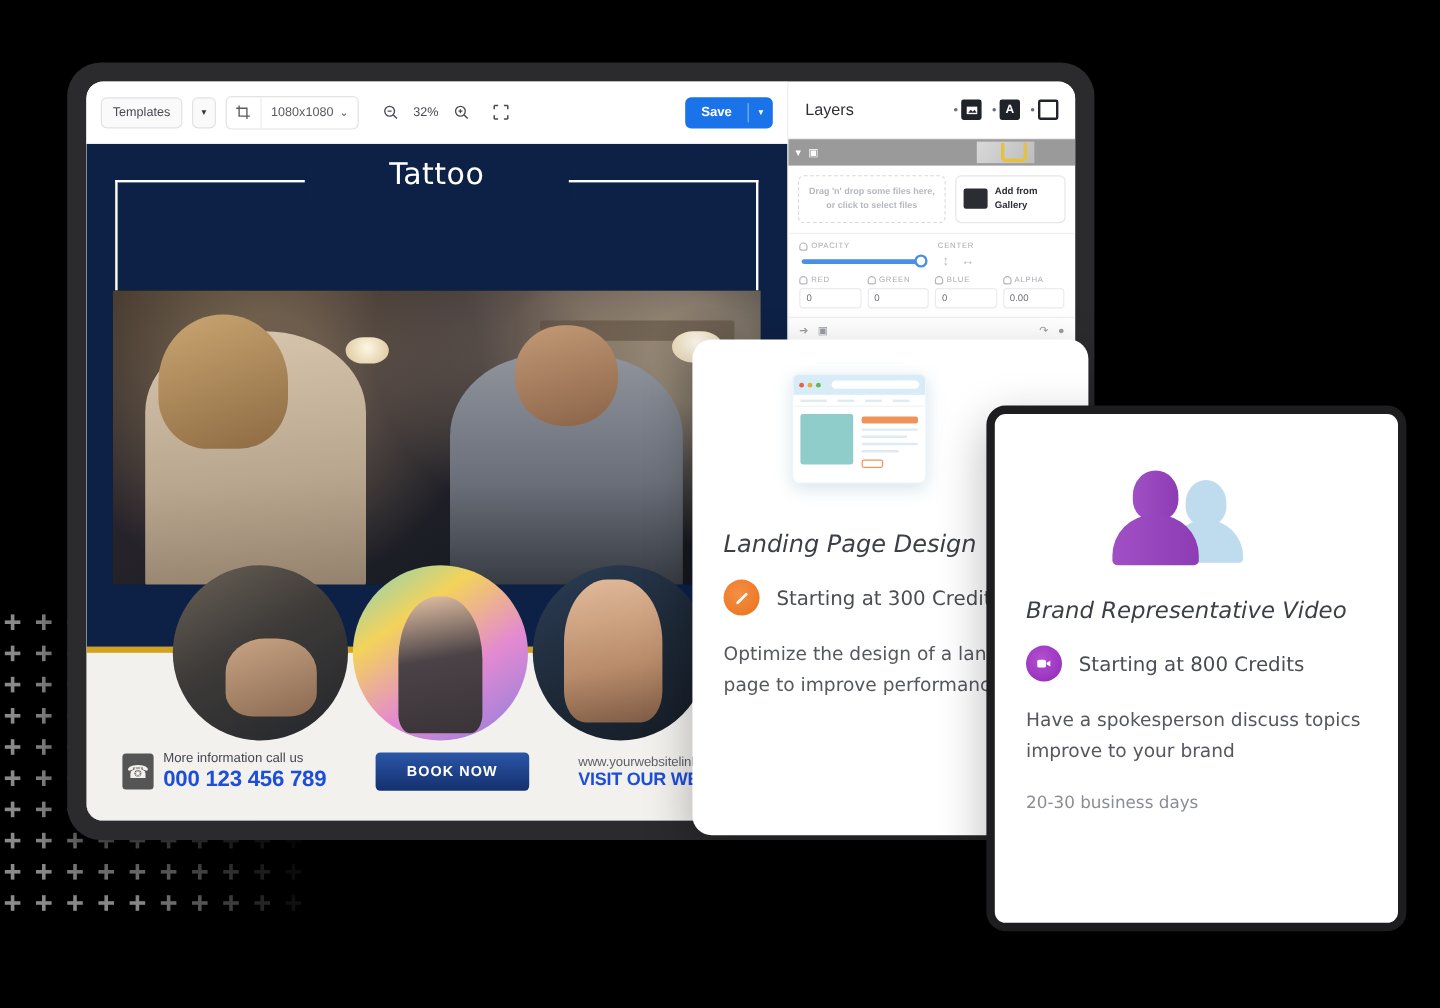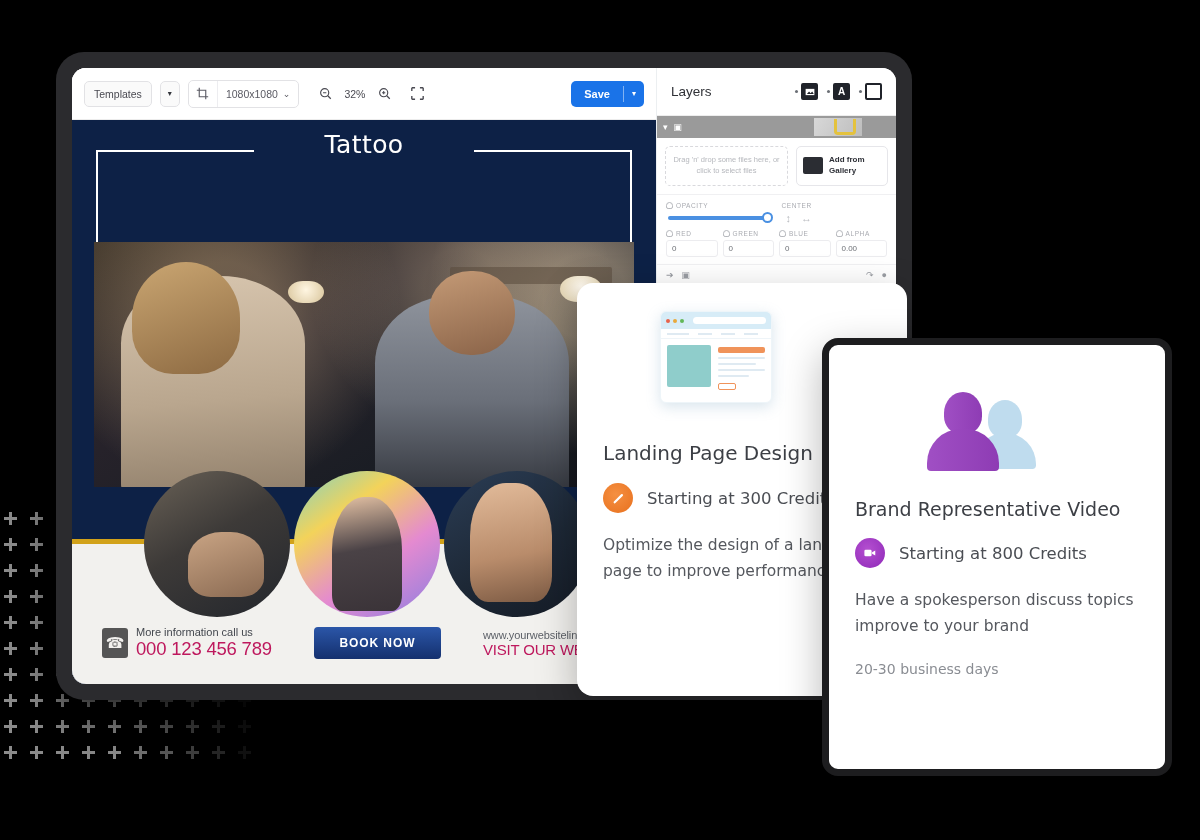--- a/index.html
+++ b/index.html
@@ -96,21 +96,21 @@
   .c3::after { content:""; position:absolute; left:18%; top:8%; width:56%; height:82%;
       background:linear-gradient(170deg,#e2bb9a 0%,#b98c6b 60%,#7d5b44 100%);
       border-radius:44% 44% 22% 22%; }
 
   .footer-row { position:absolute; left:0; right:0; bottom:24px; display:flex;
                 align-items:center; padding:0 30px; }
   .fi { display:flex; align-items:center; gap:8px; }
   .phone-ico { width:26px; height:30px; background:#555; border-radius:3px; position:relative;
                display:flex; align-items:center; justify-content:center; color:#f2f1ee; font-size:15px; }
   .f-sm { font-size:11px; color:#43474e; }
-  .f-lg { font-size:18.5px; font-weight:400; color:#be185d; letter-spacing:-.2px; }
+  .f-lg { font-size:18.5px; font-weight:700; color:#1d4ed8; letter-spacing:-.2px; }
   .book-btn { margin:0 auto; background:linear-gradient(180deg,#2b56a8,#14306e); color:#fff;
               font-size:12px; font-weight:700; letter-spacing:.9px; padding:9px 26px; border-radius:4px; }
   .fi-r { text-align:left; }
   .fi-r .f-sm { color:#5d6168; letter-spacing:-.1px; }
   .fi-r .f-lg { font-size:15px; }
 
   
   .layers-col { width:240px; height:100%; background:#fff; border-left:1px solid #eceff1;
                 display:flex; flex-direction:column; }
   .layers-head { height:48px; display:flex; align-items:center; padding:0 14px; gap:0;
@@ -123,21 +123,21 @@
         font-weight:700; color:#fff; background:#20232a; }
   .sq.hollow { background:#fff; color:#20232a; }
   .layer-row { height:22px; background:#9a9a9a; display:flex; align-items:center;
                padding:0 6px; gap:6px; color:#fff; font-size:9px; position:relative; }
   .layer-row .thumb { position:absolute; right:34px; top:2px; width:48px; height:18px;
                       background:linear-gradient(120deg,#d8d8d8,#bdbdbd); }
   .layer-row .thumb-y { position:absolute; right:40px; top:3px; width:22px; height:16px;
                         border:3px solid #e4c23d; border-top:none; border-radius:0 0 4px 4px; }
   .upload-zone { display:flex; padding:8px; gap:8px; }
   .drop { flex:1; border:1px dashed #d9d9dd; border-radius:5px; padding:8px 6px;
-          font-size:7.5px; line-height:1.45; color:#b6b8bd; text-align:center; }
+          font-size:7.5px; line-height:1.45; color:#b6b8bd; text-align:center;font-weight:bold; }
   .gallery { width:92px; border:1px solid #e6e6ea; border-radius:5px; display:flex;
              align-items:center; gap:6px; padding:6px; }
   .gal-ico { width:20px; height:17px; background:#2b2d33; border-radius:2px; flex:none; }
   .gal-lbl { font-size:8px; font-weight:700; color:#2e3037; line-height:1.35; }
   .sect { border-top:1px solid #f0f0f2; padding:7px 9px; }
   .sect-row { display:flex; gap:10px; }
   .fld { flex:1; }
   .fld-lbl { font-size:6.5px; color:#a9abb1; letter-spacing:.6px; display:flex;
              align-items:center; gap:3px; margin-bottom:3px; }
   .fld-lbl .mini { width:7px; height:7px; border:1px solid #b4b6bb; border-radius:50% 50% 30% 30%; }
@@ -153,21 +153,21 @@
   .mini-bar { border-top:1px solid #f0f0f2; height:22px; display:flex; align-items:center;
               padding:0 9px; gap:8px; color:#9a9da3; font-size:9px; }
   .mini-bar .rt { margin-left:auto; display:flex; gap:8px; }
 
   
   .card { position:absolute; background:#fff; border-radius:16px; z-index:5;
           box-shadow:0 14px 40px rgba(0,0,0,.28); }
   .card-a { left:577px; top:283px; width:330px; height:413px; padding:28px 26px; }
   .card-b { left:822px; top:338px; width:350px; height:438px; padding:28px 26px;
             border:7px solid #1d1d1f; z-index:6; }
-  .card-title { font-size:20px; color:#3c3f45; font-family:"DejaVu Sans", sans-serif; }
+  .card-title { font-size:20px; color:#3c3f45; font-family:"DejaVu Sans", sans-serif;font-style:italic; }
   .card-a .card-title { margin-top:130px; }
   .card-b .card-title { margin-top:125px; font-size:19px; }
   .cred-row { display:flex; align-items:center; gap:14px; margin-top:18px; }
   .cred-ico { width:30px; height:30px; border-radius:50%; display:flex; align-items:center;
               justify-content:center; flex:none; }
   .ico-orange { background:radial-gradient(circle at 42% 38%, #f59042, #e8701d); }
   .ico-purple { background:radial-gradient(circle at 42% 38%, #b44fd0, #8f29b8); }
   .cred-txt { font-size:16.5px; color:#4a4d53; font-family:"DejaVu Sans", sans-serif; }
   .card-desc { margin-top:20px; font-size:15.5px; line-height:1.65; color:#55585e;
                font-family:"DejaVu Sans", sans-serif; }

